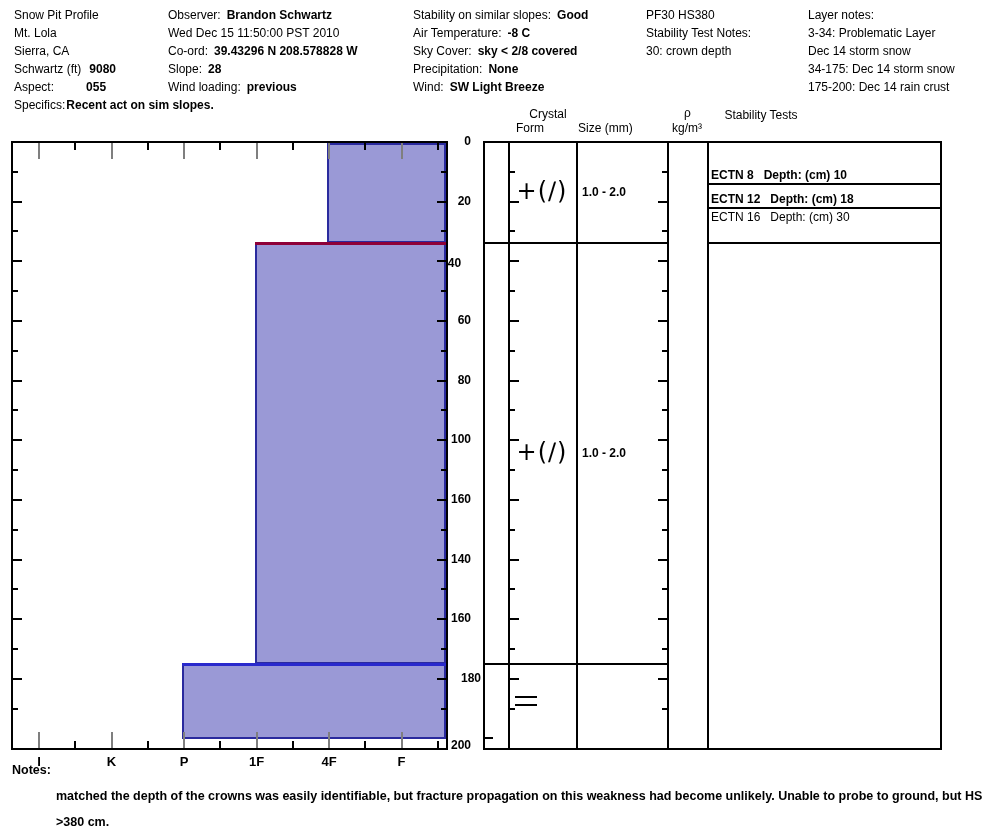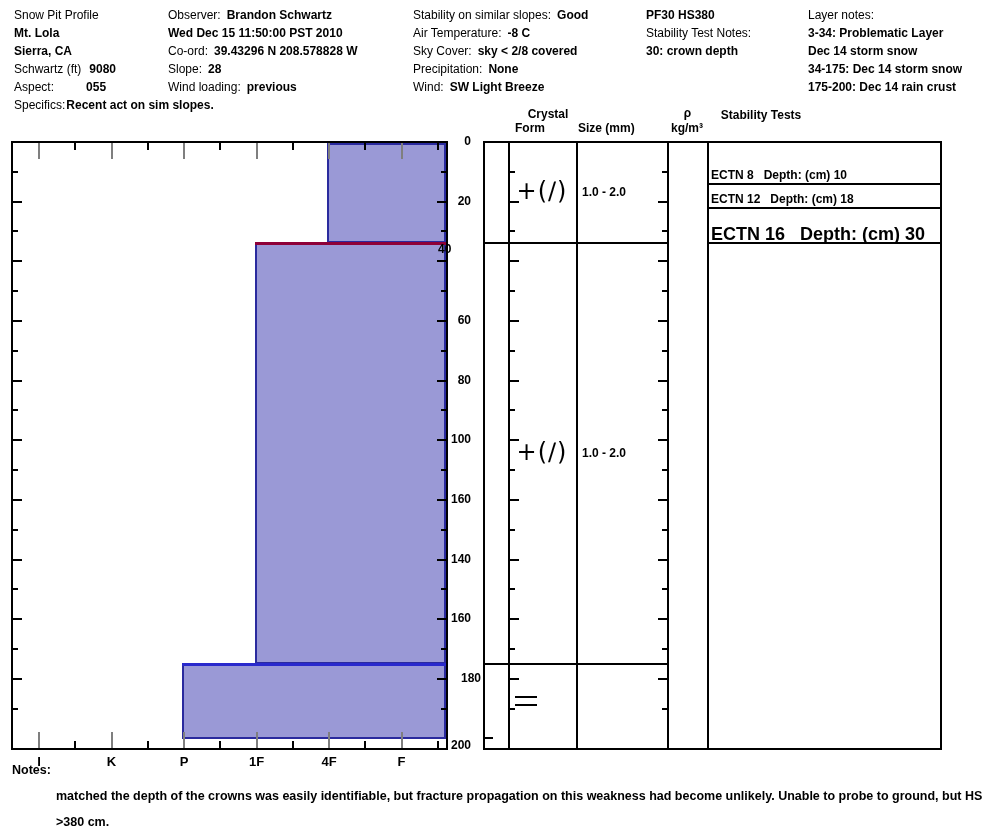--- a/index.html
+++ b/index.html
@@ -1,19 +1,19 @@
 <!DOCTYPE html>
 <html><head>
 <meta charset="utf-8">
 <style>
   html,body{margin:0;padding:0;background:#fff}
   #app{position:relative;width:994px;height:840px;background:#fff;
        font-family:"Liberation Sans",sans-serif;color:#000;overflow:hidden}
   .r{position:absolute;white-space:nowrap;font-size:12px;line-height:14px}
-  .b{font-weight:bold}
+  .b{font-weight:normal}
   .v{font-weight:bold;margin-left:6px}
   .vl{position:absolute;top:141px;height:609px;width:2px;background:#000}
   .hl{position:absolute;left:483px;width:459px;height:2px;background:#000}
   .nt{position:absolute;white-space:nowrap;font-size:12.5px;font-weight:bold}
 </style>
 </head>
 <body>
 
 <div id="app">
 
@@ -94,21 +94,21 @@
 
 <div style="position: absolute; left: 327px; top: 143px; width: 119px; height: 100.422px; background: rgb(154, 153, 214); border: 2px solid rgb(42, 42, 158); box-sizing: border-box;"></div>
     <div style="position: absolute; left: 254.5px; top: 243.422px; width: 191.5px; height: 420.603px; background: rgb(154, 153, 214); border: 2px solid rgb(42, 42, 158); box-sizing: border-box;"></div>
     <div style="position: absolute; left: 182px; top: 664.025px; width: 264px; height: 74.575px; background: rgb(154, 153, 214); border: 2px solid rgb(42, 42, 158); box-sizing: border-box;"></div>
     <div style="position: absolute; left: 254.5px; top: 241.922px; width: 191.5px; height: 3px; background: rgb(142, 0, 56);"></div>
     <div style="position: absolute; left: 485px; top: 242.422px; width: 182px; height: 2px; background: rgb(0, 0, 0);"></div>
     <div style="position: absolute; left: 182px; top: 662.525px; width: 264px; height: 3px; background: rgb(41, 41, 204);"></div>
     <div style="position: absolute; left: 485px; top: 663.025px; width: 182px; height: 2px; background: rgb(0, 0, 0);"></div>
     <div style="position: absolute; left: 438px; top: 134px; width: 33px; text-align: right; font-weight: bold; font-size: 12px;">0</div>
     <div style="position: absolute; left: 438px; top: 193.66px; width: 33px; text-align: right; font-weight: bold; font-size: 12px;">20</div>
-    <div style="position: absolute; left: 438px; top: 242px; width: 33px; text-align: left; font-weight: bold; font-size: 12px;">40</div>
+    <div style="position: absolute; left: 438px; top: 256px; width: 33px; text-align: center; font-weight: bold; font-size: 12px;">40</div>
     <div style="position: absolute; left: 438px; top: 312.98px; width: 33px; text-align: right; font-weight: bold; font-size: 12px;">60</div>
     <div style="position: absolute; left: 438px; top: 372.64px; width: 33px; text-align: right; font-weight: bold; font-size: 12px;">80</div>
     <div style="position: absolute; left: 438px; top: 432.3px; width: 33px; text-align: right; font-weight: bold; font-size: 12px;">100</div>
     <div style="position: absolute; left: 438px; top: 491.96px; width: 33px; text-align: right; font-weight: bold; font-size: 12px;">160</div>
     <div style="position: absolute; left: 438px; top: 551.62px; width: 33px; text-align: right; font-weight: bold; font-size: 12px;">140</div>
     <div style="position: absolute; left: 438px; top: 611.28px; width: 33px; text-align: right; font-weight: bold; font-size: 12px;">160</div>
     <div style="position: absolute; left: 448px; top: 670.94px; width: 33px; text-align: right; font-weight: bold; font-size: 12px;">180</div>
     <div style="position: absolute; left: 438px; top: 737.6px; width: 33px; text-align: right; font-weight: bold; font-size: 12px;">200</div>
     <div style="position: absolute; left: 13px; top: 170.83px; width: 5px; height: 2px; background: rgb(0, 0, 0);"></div>
     <div style="position: absolute; left: 441px; top: 170.83px; width: 5px; height: 2px; background: rgb(0, 0, 0);"></div>
@@ -220,14 +220,14 @@
     <div style="position: absolute; left: 582px; top: 184.711px; font-weight: bold; font-size: 12px;">1.0 - 2.0</div>
     <div style="position: absolute; left: 508px; top: 437.724px; width: 68px; text-align: center; font-size: 24px; letter-spacing: 1px; font-family: &quot;DejaVu Sans&quot;, sans-serif;">+(∕)</div>
     <div style="position: absolute; left: 582px; top: 445.724px; font-weight: bold; font-size: 12px;">1.0 - 2.0</div>
     <div style="position: absolute; left: 515px; top: 696.312px; width: 22px; height: 2px; background: rgb(0, 0, 0);"></div>
     <div style="position: absolute; left: 515px; top: 704.312px; width: 22px; height: 2px; background: rgb(0, 0, 0);"></div>
     <div style="position: absolute; left: 709px; top: 182.83px; width: 233px; height: 2px; background: rgb(0, 0, 0);"></div>
     <div style="position: absolute; left: 711px; top: 167.83px; font-weight: bold; font-size: 12px; white-space: pre;">ECTN 8   Depth: (cm) 10</div>
     <div style="position: absolute; left: 709px; top: 206.694px; width: 233px; height: 2px; background: rgb(0, 0, 0);"></div>
     <div style="position: absolute; left: 711px; top: 191.694px; font-weight: bold; font-size: 12px; white-space: pre;">ECTN 12   Depth: (cm) 18</div>
     <div style="position: absolute; left: 709px; top: 242.49px; width: 233px; height: 2px; background: rgb(0, 0, 0);"></div>
-    <div style="position: absolute; left: 711px; top: 224px; font-weight: bold; font-size: 18px; white-space: pre;">ECTN 16   Depth: (cm) 30</div>
+    <div style="position: absolute; left: 711px; top: 210px; font-weight: normal; font-size: 12px; white-space: pre;">ECTN 16   Depth: (cm) 30</div>
   </div>
 
 </body></html>

